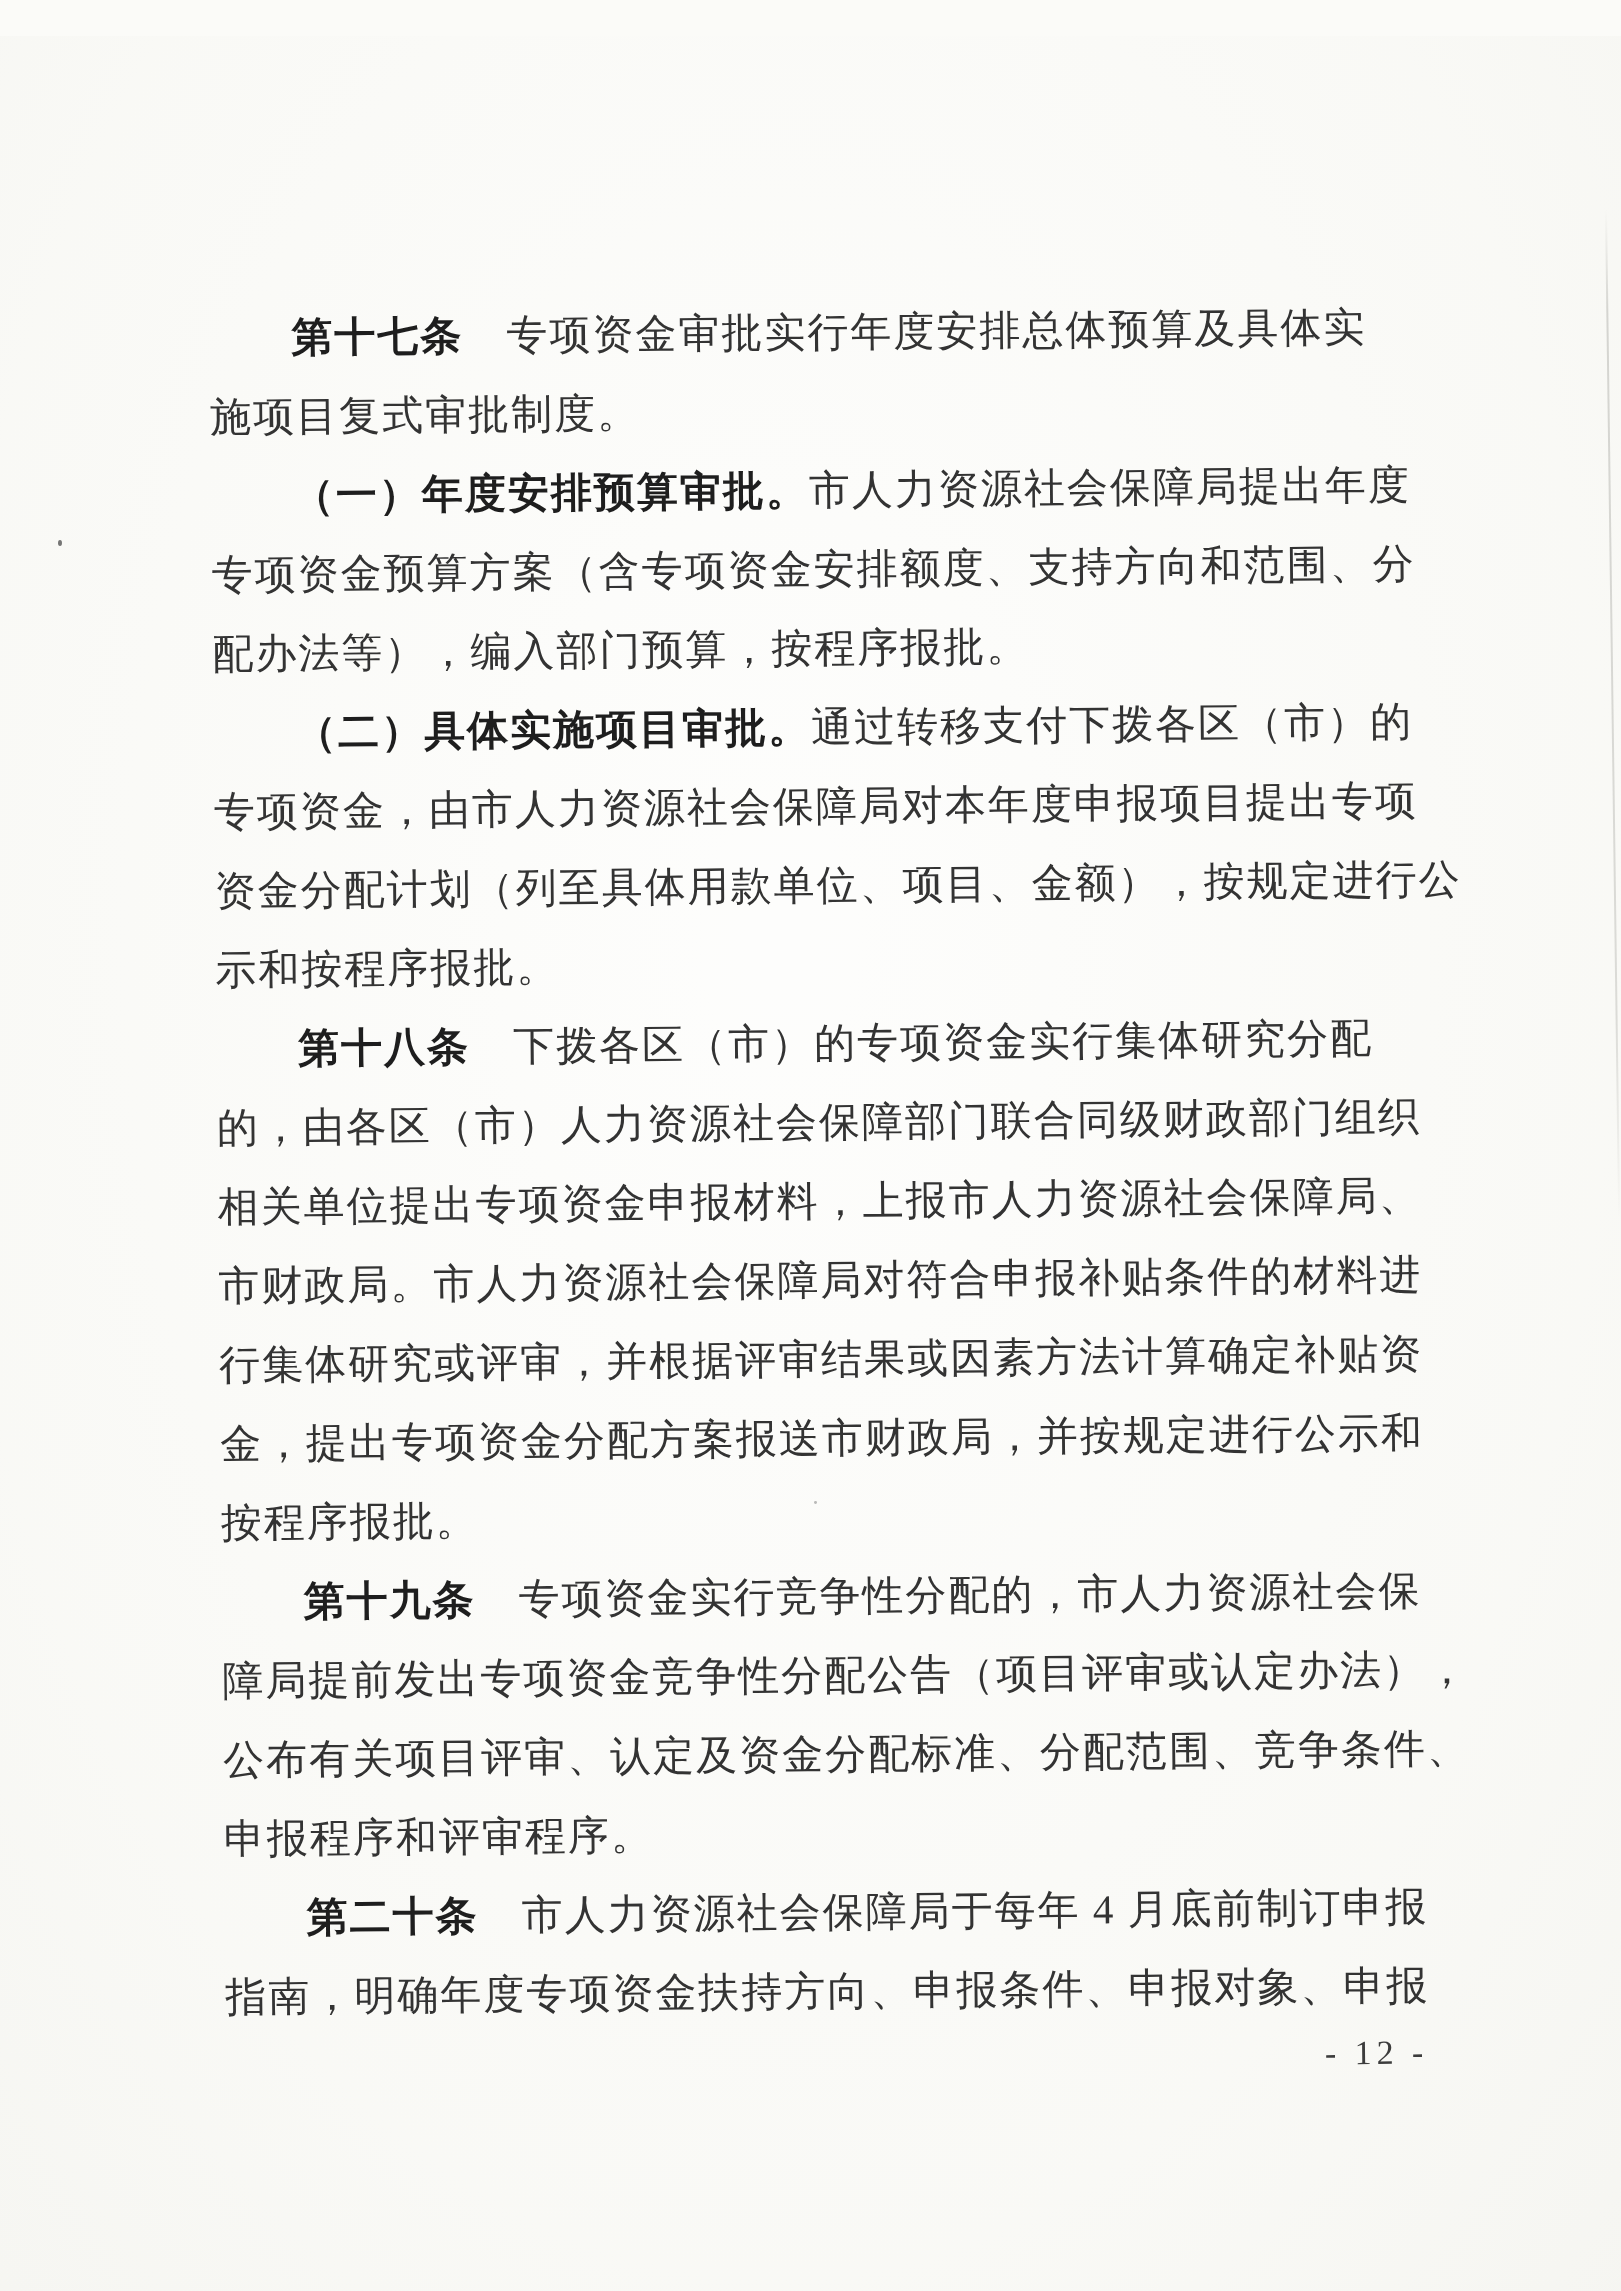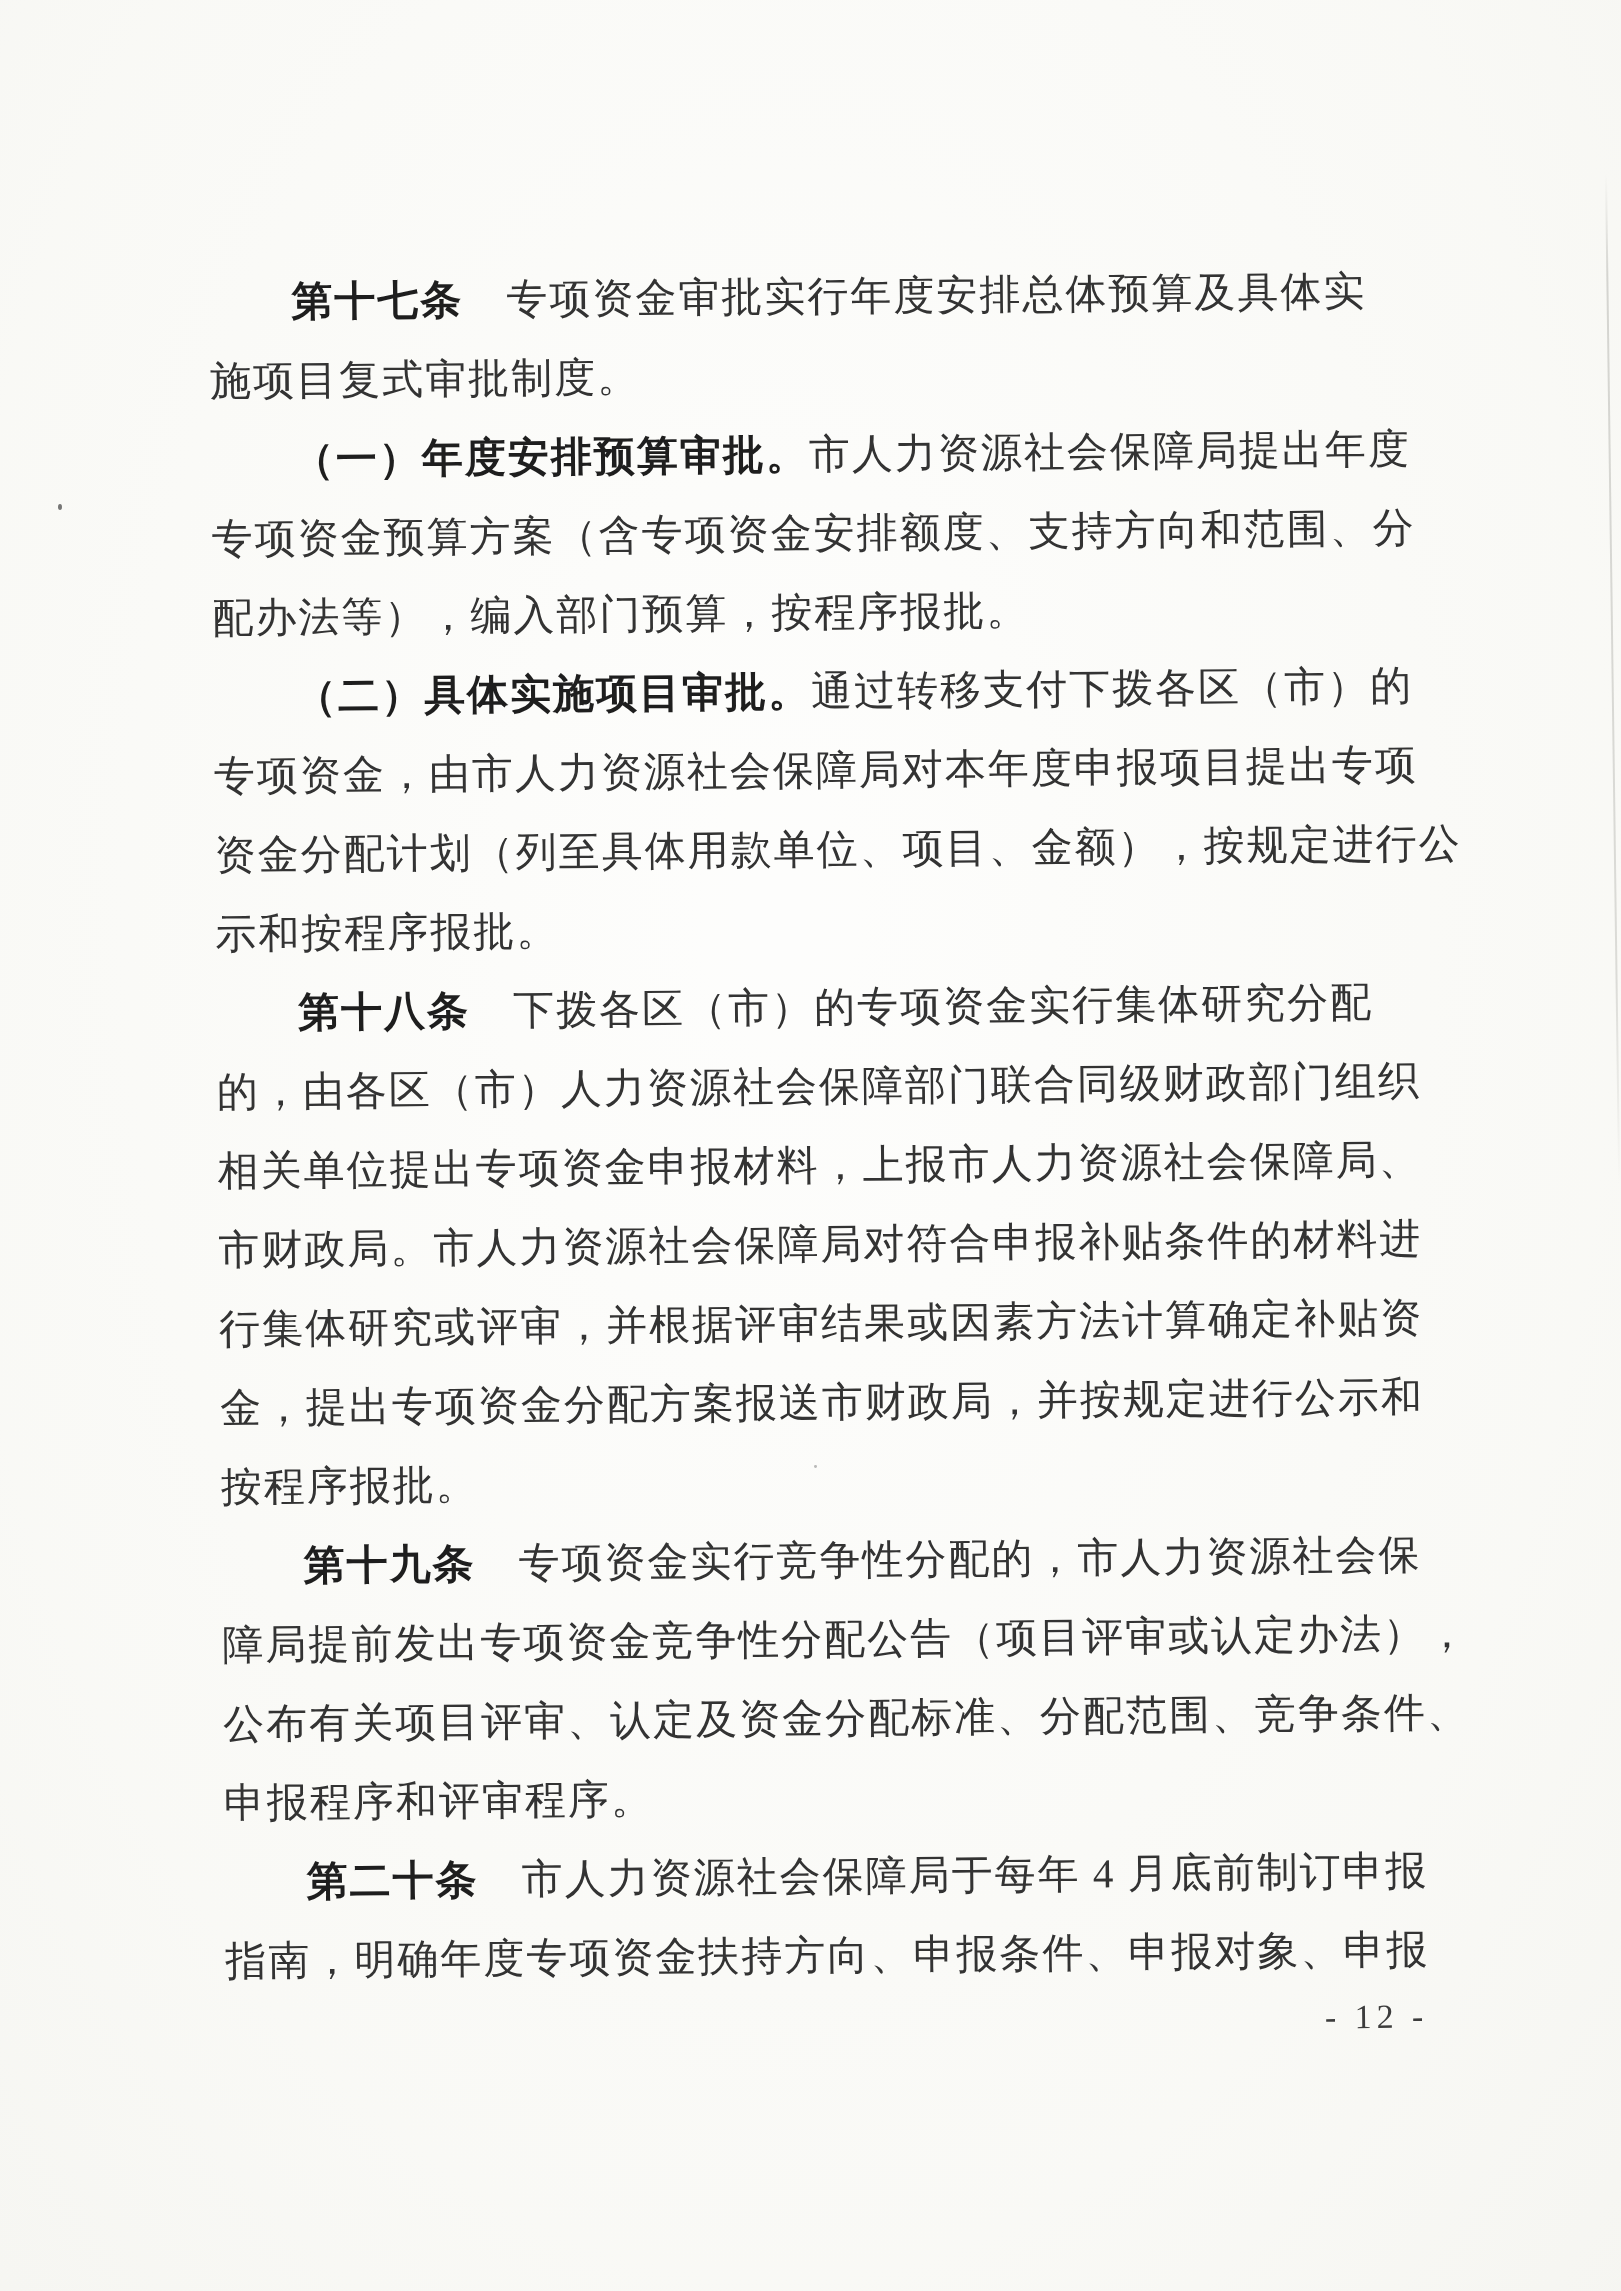--- a/index.html
+++ b/index.html
@@ -13,20 +13,21 @@
     overflow: hidden;
     background: #fbfbf8;
     font-family: "Liberation Serif", "DejaVu Serif", serif;
   }
   .scan-page {
     position: absolute;
     inset: 0;
     background:
       radial-gradient(ellipse at 48% 40%, rgba(255,255,255,0.6) 0%, rgba(246,246,242,0.4) 70%, rgba(240,240,235,0.5) 100%),
       #fbfbf8;
+    margin-top: 36px;
   }
   .doc-body {
     position: absolute;
     left: 209px;
     top: 263px;
     width: 1235px;
     transform: rotate(-0.55deg);
     transform-origin: 0 0;
   }
   .line {

